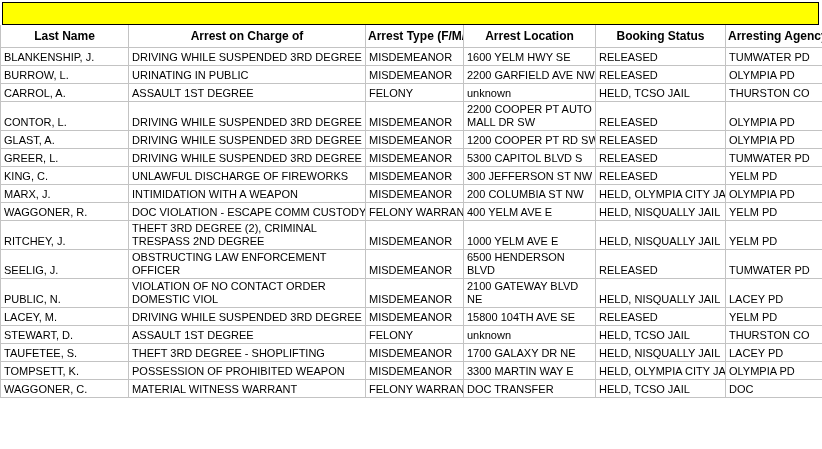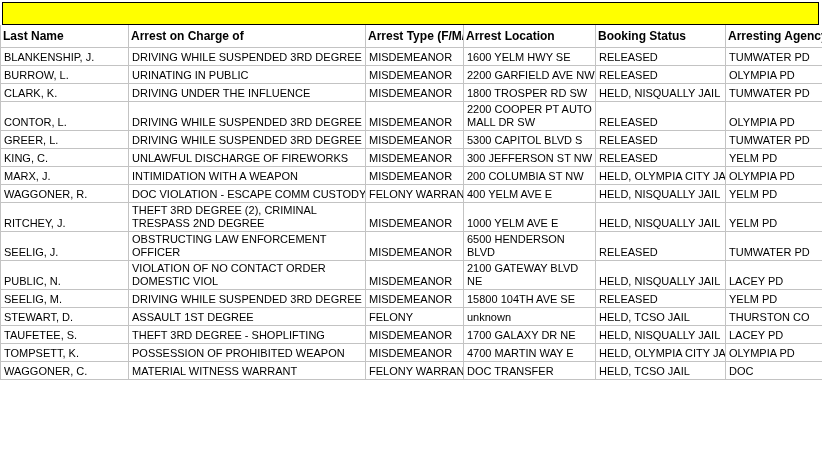--- a/index.html
+++ b/index.html
@@ -24,21 +24,21 @@
   table {
     border-collapse: collapse;
     table-layout: fixed;
     width: 820px;
     margin-left: 0;
   }
   th {
     font-weight: bold;
     font-size: 12px;
     height: 22px;
-    text-align: left;
+    text-align: center;
     vertical-align: middle;
     border: 1px solid #c3c3c3;
     border-top: none;
     padding: 0 2px;
     white-space: nowrap;
     overflow: hidden;
     background: #ffffff;
   }
   td {
     font-size: 11px;
@@ -92,32 +92,40 @@
         </tr>
         <tr>
           <td>BURROW, L.</td>
           <td>URINATING IN PUBLIC</td>
           <td>MISDEMEANOR</td>
           <td>2200 GARFIELD AVE NW</td>
           <td>RELEASED</td>
           <td>OLYMPIA PD</td>
         </tr>
         <tr>
-          <td>CLARK, K.</td>
-          <td>DRIVING UNDER THE INFLUENCE</td>
-          <td>MISDEMEANOR</td>
-          <td>1800 TROSPER RD SW</td>
-          <td>HELD, NISQUALLY JAIL</td>
-          <td>TUMWATER PD</td>
+          <td>CARROL, A.</td>
+          <td>ASSAULT 1ST DEGREE</td>
+          <td>FELONY</td>
+          <td>unknown</td>
+          <td>HELD, TCSO JAIL</td>
+          <td>THURSTON CO</td>
         </tr>
         <tr class="tall">
           <td>CONTOR, L.</td>
           <td>DRIVING WHILE SUSPENDED 3RD DEGREE</td>
           <td>MISDEMEANOR</td>
           <td>2200 COOPER PT AUTO MALL DR SW</td>
+          <td>RELEASED</td>
+          <td>OLYMPIA PD</td>
+        </tr>
+        <tr>
+          <td>GLAST, A.</td>
+          <td>DRIVING WHILE SUSPENDED 3RD DEGREE</td>
+          <td>MISDEMEANOR</td>
+          <td>1200 COOPER PT RD SW</td>
           <td>RELEASED</td>
           <td>OLYMPIA PD</td>
         </tr>
         <tr>
           <td>GREER, L.</td>
           <td>DRIVING WHILE SUSPENDED 3RD DEGREE</td>
           <td>MISDEMEANOR</td>
           <td>5300 CAPITOL BLVD S</td>
           <td>RELEASED</td>
           <td>TUMWATER PD</td>
@@ -164,21 +172,21 @@
         </tr>
         <tr class="tall">
           <td>PUBLIC, N.</td>
           <td>VIOLATION OF NO CONTACT ORDER DOMESTIC VIOL</td>
           <td>MISDEMEANOR</td>
           <td>2100 GATEWAY BLVD NE</td>
           <td>HELD, NISQUALLY JAIL</td>
           <td>LACEY PD</td>
         </tr>
         <tr>
-          <td>SEELIG, M.</td>
+          <td>LACEY, M.</td>
           <td>DRIVING WHILE SUSPENDED 3RD DEGREE</td>
           <td>MISDEMEANOR</td>
           <td>15800 104TH AVE SE</td>
           <td>RELEASED</td>
           <td>YELM PD</td>
         </tr>
         <tr>
           <td>STEWART, D.</td>
           <td>ASSAULT 1ST DEGREE</td>
           <td>FELONY</td>
@@ -191,21 +199,21 @@
           <td>THEFT 3RD DEGREE - SHOPLIFTING</td>
           <td>MISDEMEANOR</td>
           <td>1700 GALAXY DR NE</td>
           <td>HELD, NISQUALLY JAIL</td>
           <td>LACEY PD</td>
         </tr>
         <tr>
           <td>TOMPSETT, K.</td>
           <td>POSSESSION OF PROHIBITED WEAPON</td>
           <td>MISDEMEANOR</td>
-          <td>4700 MARTIN WAY E</td>
+          <td>3300 MARTIN WAY E</td>
           <td>HELD, OLYMPIA CITY JAIL</td>
           <td>OLYMPIA PD</td>
         </tr>
         <tr>
           <td>WAGGONER, C.</td>
           <td>MATERIAL WITNESS WARRANT</td>
           <td>FELONY WARRANT</td>
           <td>DOC TRANSFER</td>
           <td>HELD, TCSO JAIL</td>
           <td>DOC</td>

